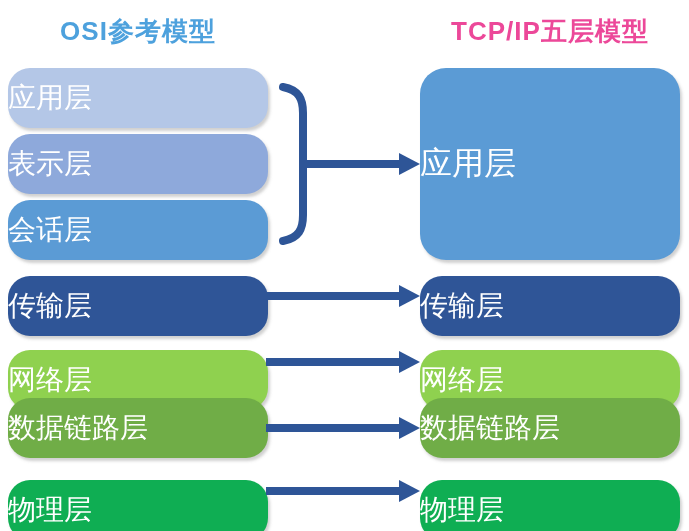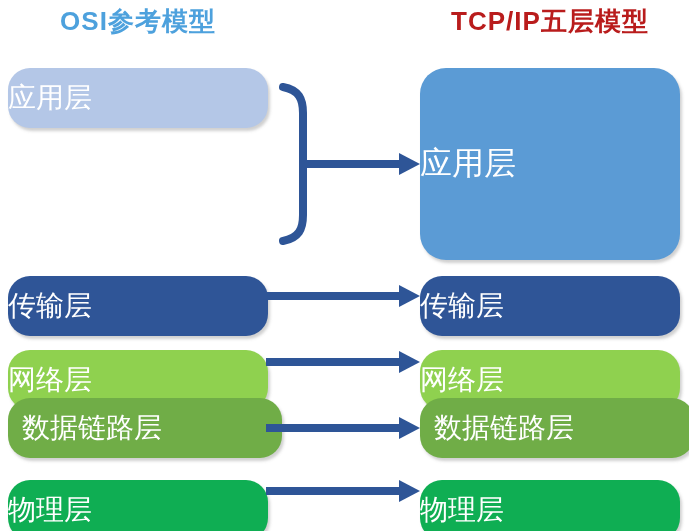--- a/index.html
+++ b/index.html
@@ -10,21 +10,21 @@
   }
   .canvas {
     position: relative;
     width: 689px;
     height: 531px;
     background: #ffffff;
     overflow: hidden;
   }
   .col-title {
     position: absolute;
-    top: 4px;
+    top: 14px;
     height: 34px;
     line-height: 34px;
     text-align: center;
     font-size: 26px;
     font-weight: bold;
     letter-spacing: 1px;
   }
   .col-title.left  { left: 8px;   width: 260px; }
   .col-title.right { left: 420px; width: 260px; }
 
@@ -41,21 +41,21 @@
     box-shadow: 2px 3px 3px rgba(120,120,120,0.35);
   }
   .lcol { left: 8px; }
   .rcol { left: 420px; }
 
   .r1t { top: 68px; }
   .r2t { top: 134px; }
   .r3t { top: 200px; }
   .r4t { top: 266px; margin-top: 10px; }
   .r5t { top: 350px; }
-  .r6t { top: 398px; padding-left: 14px; }
+  .r6t { top: 398px; }
   .r7t { top: 480px; }
 
   .tall {
     top: 68px;
     height: 192px;
     border-radius: 26px;
     font-size: 32px;
   }
 
   svg.overlay {
@@ -65,24 +65,30 @@
     pointer-events: none;
   }
 </style>
 </head>
 <body>
 
 <div class="canvas">
 
   <div class="col-title left" style="color: rgb(77, 161, 221);">OSI参考模型</div>
 
-  <div class="col-title right" style="color: #b91c1c;">TCP/IP五层模型</div>
+  <div class="col-title right" style="color: #ec4899;">TCP/IP五层模型</div>
 
   <div class="box lcol r1t" style="background-color: rgb(180, 199, 231);">
     <span>应用层</span>
+  </div>
+  <div class="box lcol r2t" style="background-color: rgb(142, 169, 219);">
+    <span>表示层</span>
+  </div>
+  <div class="box lcol r3t" style="background-color: rgb(91, 155, 213);">
+    <span>会话层</span>
   </div>
   <div class="box lcol r4t" style="background-color: rgb(47, 85, 151);">
     <span>传输层</span>
   </div>
   <div class="box lcol r5t" style="background-color: rgb(143, 209, 79);">
     <span>网络层</span>
   </div>
   <div class="box lcol r6t" style="background-color: rgb(112, 173, 71);">
     <span>数据链路层</span>
   </div>

